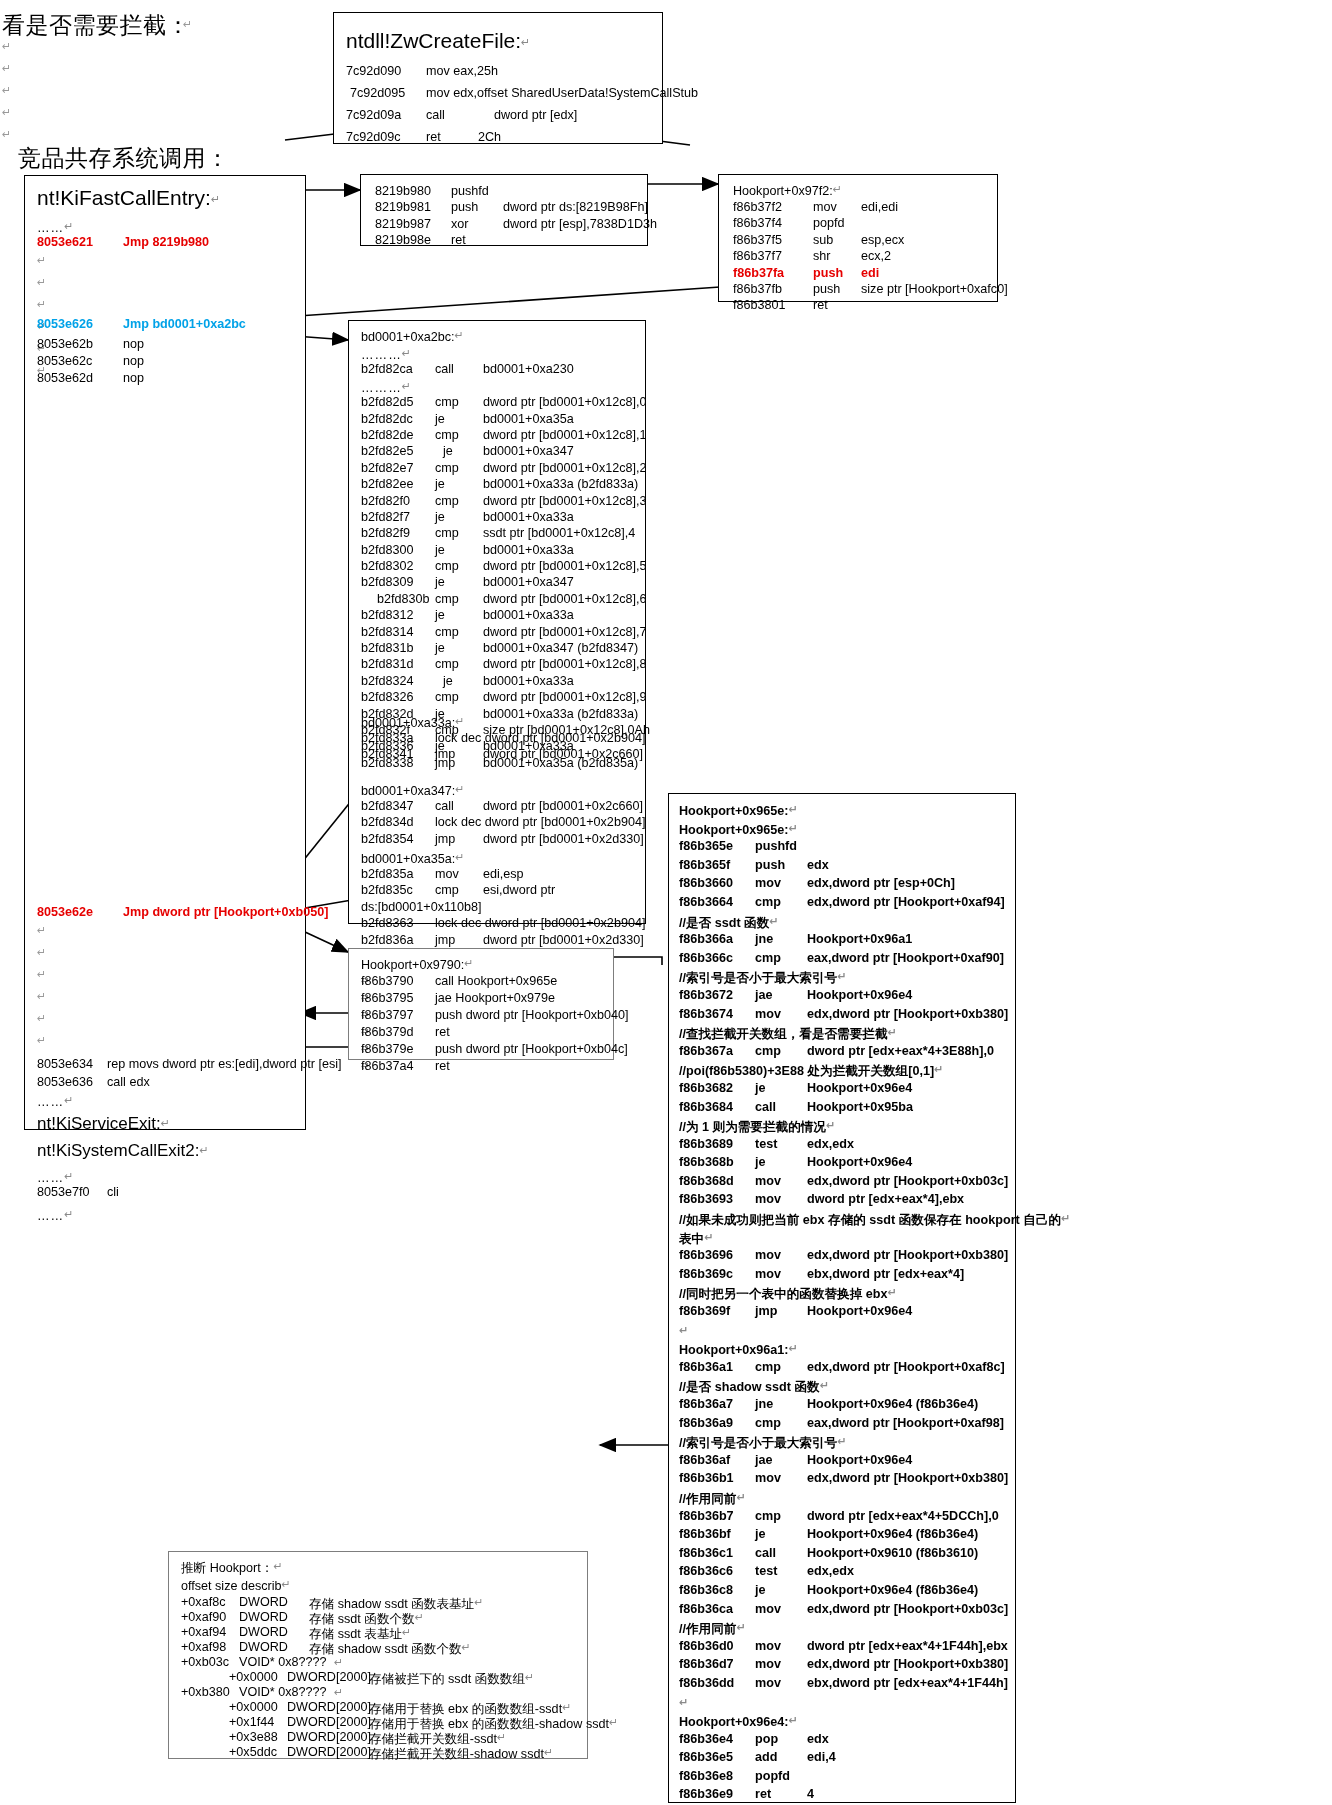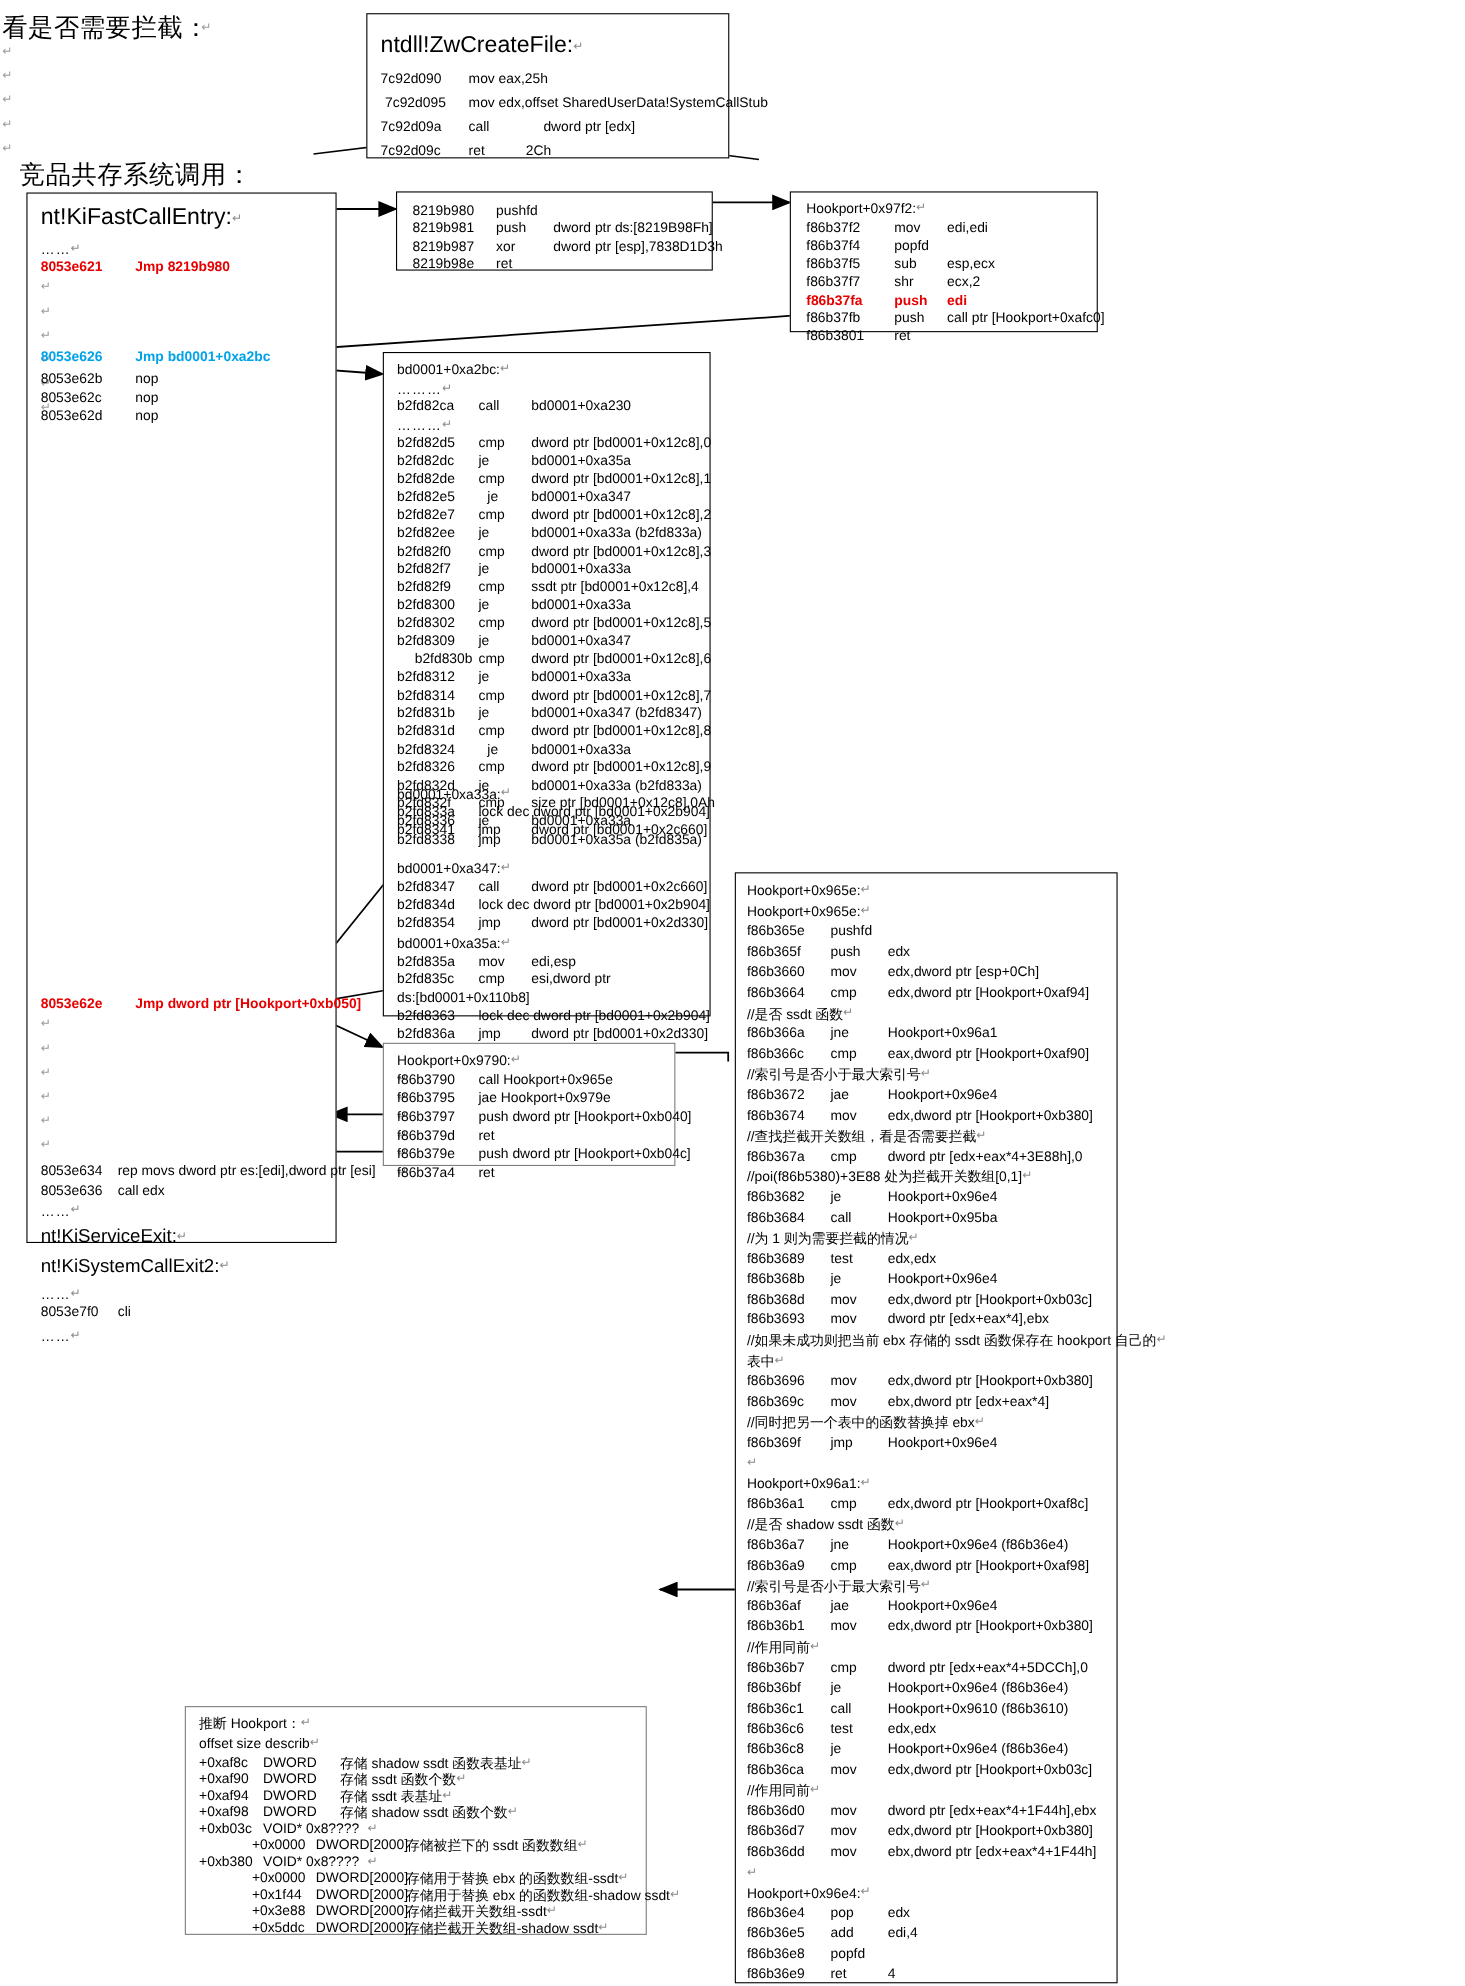--- a/index.html
+++ b/index.html
@@ -246,21 +246,21 @@
       </div>
       <div class="row red" style="height:16.4px">
         <span class="a" style="left:0px">f86b37fa</span>
         <span class="a" style="left:80px">push</span>
         <span class="a" style="left:128px">edi</span>
         <span class="a" style="left:0px"></span>
       </div>
       <div class="row " style="height:16.4px">
         <span class="a" style="left:0px">f86b37fb</span>
         <span class="a" style="left:80px">push</span>
-        <span class="a" style="left:128px">call ptr [Hookport+0xafc0]</span>
+        <span class="a" style="left:128px">size ptr [Hookport+0xafc0]</span>
         <span class="a" style="left:0px"></span>
       </div>
       <div class="row " style="height:16.4px">
         <span class="a" style="left:0px">f86b3801</span>
         <span class="a" style="left:80px">ret</span>
         <span class="a" style="left:0px"></span>
       </div>
     </div>
 </div>
 
@@ -493,21 +493,21 @@
       <div class="row" style="height:17px"><span class="a" style="left:0px">f86b3790</span><span class="a" style="left:74px">call Hookport+0x965e</span><span class="ret">↵</span></div>
       <div class="row" style="height:17px"><span class="a" style="left:0px">f86b3795</span><span class="a" style="left:74px">jae Hookport+0x979e</span><span class="ret">↵</span></div>
       <div class="row" style="height:17px"><span class="a" style="left:0px">f86b3797</span><span class="a" style="left:74px">push dword ptr [Hookport+0xb040]</span><span class="ret">↵</span></div>
       <div class="row" style="height:17px"><span class="a" style="left:0px">f86b379d</span><span class="a" style="left:74px">ret</span><span class="ret">↵</span></div>
       <div class="row" style="height:17px"><span class="a" style="left:0px">f86b379e</span><span class="a" style="left:74px">push dword ptr [Hookport+0xb04c]</span><span class="ret">↵</span></div>
       <div class="row" style="height:17px"><span class="a" style="left:0px">f86b37a4</span><span class="a" style="left:74px">ret</span><span class="ret">↵</span></div>
     </div>
 </div>
 
 <div class="box" style="left:668px;top:793px;width:348px;height:1010px;">
-  <div class="code2" id="hp965e-lines" style="position:absolute;left:10px;top:6px;">
+  <div class="code2" id="hp965e-lines" style="position:absolute;left:10px;top:6px;font-weight:bold;">
       <div class="row " style="height:18.6px">Hookport+0x965e:<span class="ret">↵</span></div>
       <div class="row " style="height:18.6px">Hookport+0x965e:<span class="ret">↵</span></div>
       <div class="row " style="height:18.6px">
         <span class="a" style="left:0px">f86b365e</span>
         <span class="a" style="left:76px">pushfd</span>
         <span class="a" style="left:0px"></span>
       </div>
       <div class="row " style="height:18.6px">
         <span class="a" style="left:0px">f86b365f</span>
         <span class="a" style="left:76px">push</span>

